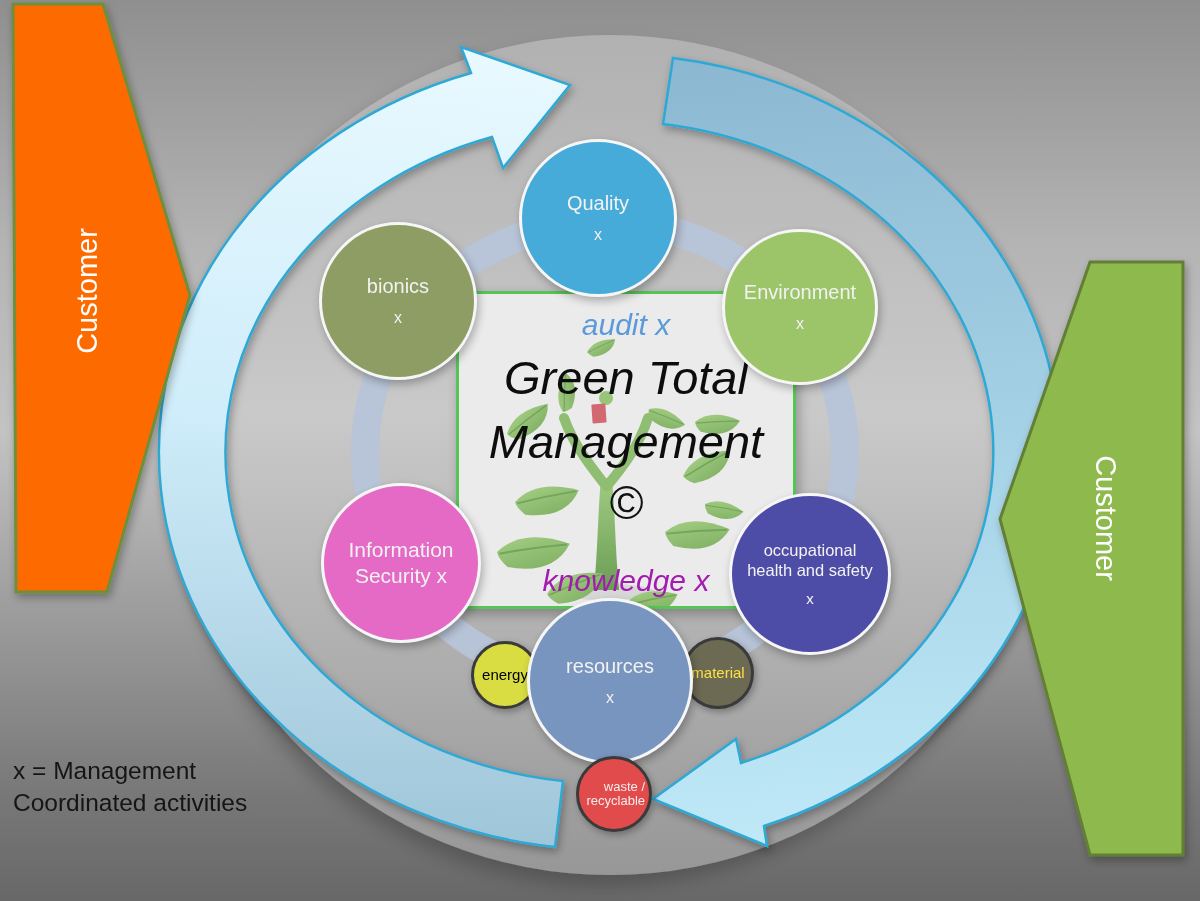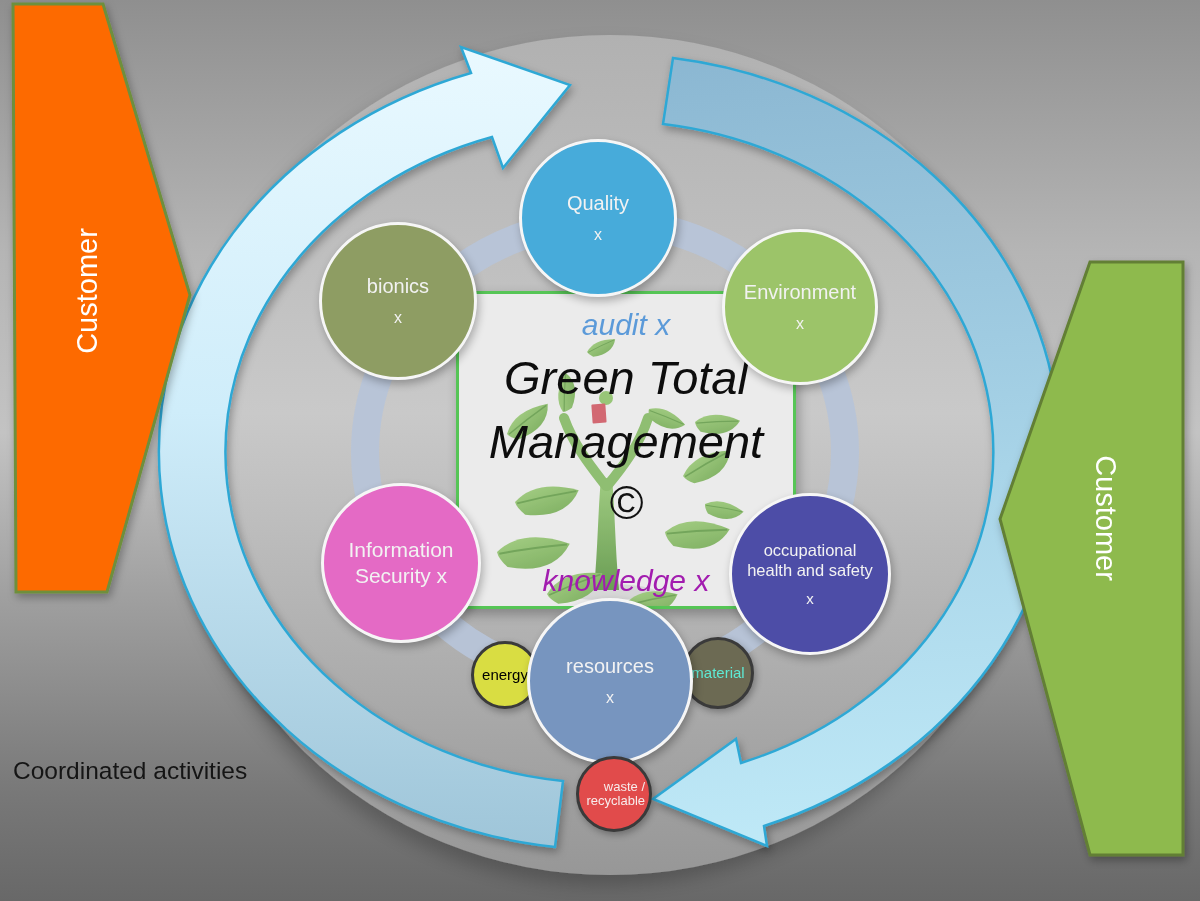--- a/index.html
+++ b/index.html
@@ -176,30 +176,31 @@
   </div>
   <div class="bubble b-resources" style="background: rgb(119, 149, 191);">
     <span class="lbl">resources</span>
     <span class="sub">x</span>
   </div>
 
   <div class="small-bubble sb-energy" style="background: rgb(217, 221, 66);">
     <span class="lbl" style="color: #000000;">energy</span>
   </div>
   <div class="small-bubble sb-material" style="background: rgb(108, 106, 83);">
-    <span class="lbl" style="color: #5eead4;">material</span>
+    <span class="lbl" style="color: #fde047;">material</span>
   </div>
   <div class="small-bubble sb-waste" style="background: rgb(225, 75, 75);">
     <span class="lbl" style="color: rgb(247, 236, 236); text-align: right;">waste / recyclable</span>
   </div>
 
   <div class="customer-label customer-left">
     <span>Customer</span>
   </div>
   <div class="customer-label customer-right">
     <span>Customer</span>
   </div>
 
   <div class="legend">
+    <div>x = Management</div>
     <div>Coordinated activities</div>
   </div>
 
 </div>
 
 </body></html>

